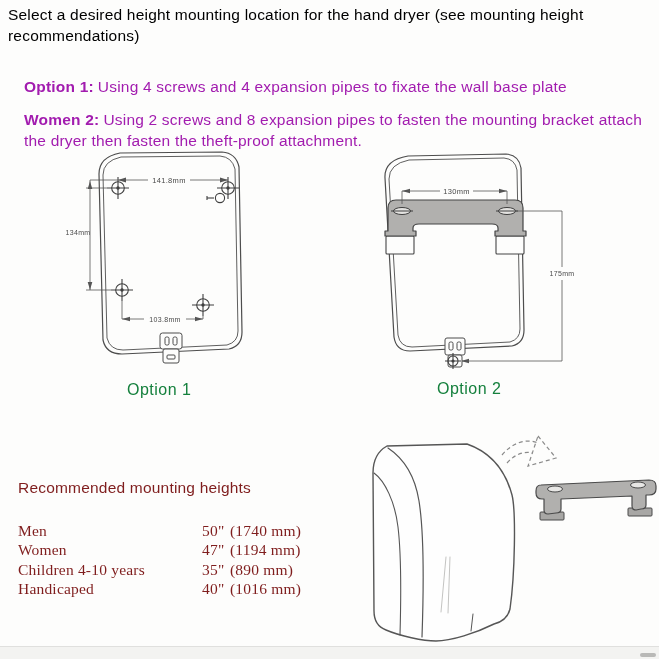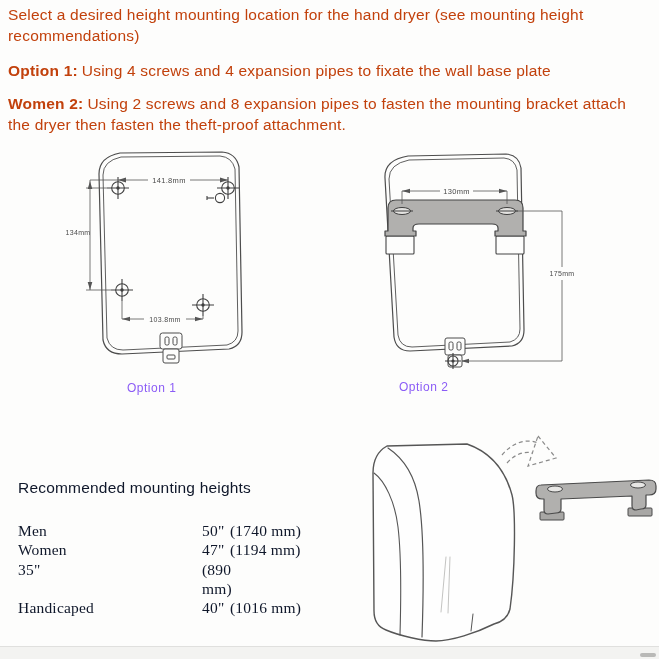--- a/index.html
+++ b/index.html
@@ -6,34 +6,34 @@
   .canvas{
     position:relative;
     width:659px;height:659px;
     background:#fdfdfc;
     font-family:"Liberation Sans", sans-serif;
     color:#262626;
     overflow:hidden;
   }
   .intro{
     position:absolute;left:8px;top:4px;width:634px;margin:0;
-    font-size:15.5px;line-height:21px;letter-spacing:0.2px;color:#c2410c;
+    font-size:15.5px;line-height:21px;letter-spacing:0.2px;color:#000000;
   }
-  .opt{position:absolute;left:8px;margin:0;width:634px;
-    font-size:15.5px;line-height:21px;letter-spacing:0.2px;color:#c2410c;}
+  .opt{position:absolute;left:8px;margin:16px;width:634px;
+    font-size:15.5px;line-height:21px;letter-spacing:0.2px;color:#a21caf;}
   .opt1{top:60px;}
   .opt2{top:93px;}
   .opt-label{font-weight:700;margin-right:4px;}
-  .caption{position:absolute;font-size:12px;letter-spacing:0.5px;color:#8b5cf6;}
+  .caption{position:absolute;font-size:16px;letter-spacing:0.5px;color:#15803d;}
   .cap1{left:127px;top:381px;}
-  .cap2{left:399px;top:380px;}
+  .cap2{left:437px;top:380px;}
   .diag1{position:absolute;left:60px;top:140px;}
   .diag2{position:absolute;left:360px;top:140px;}
   .dryer{position:absolute;left:350px;top:425px;}
-  .heights{position:absolute;left:18px;top:479px;font-size:15.5px;color:#0f172a;letter-spacing:0.2px;}
+  .heights{position:absolute;left:18px;top:479px;font-size:15.5px;color:#7f1d1d;letter-spacing:0.2px;}
   .heights-title{margin-bottom:24px;}
   .hrow{display:grid;grid-template-columns:184px 28px auto;line-height:19.3px;font-family:Liberation Serif, serif;}
   .dimtext{font-size:7px;fill:#4a4a4a;letter-spacing:0.3px;}
   .dimtext-lg{font-size:7.5px;fill:#4a4a4a;letter-spacing:0.3px;}
   .bottom-bar{position:absolute;left:0;right:0;bottom:0;height:12px;
     background:#f3f3f1;border-top:1px solid #e0e0de;}
   .scroll-thumb{position:absolute;right:3px;bottom:2px;width:16px;height:4px;
     background:#b9b9b7;border-radius:2px;}
 </style>
 </head>
@@ -166,20 +166,21 @@
         <span>Men</span>
         <span>50"</span>
         <span>(1740 mm)</span>
       </div>
       <div class="hrow">
         <span>Women</span>
         <span>47"</span>
         <span>(1194 mm)</span>
       </div>
       <div class="hrow">
+        <span>Children 4-10 years</span>
         <span>35"</span>
         <span>(890 mm)</span>
       </div>
       <div class="hrow">
         <span>Handicaped</span>
         <span>40"</span>
         <span>(1016 mm)</span>
       </div>
     </div>
   </div>

